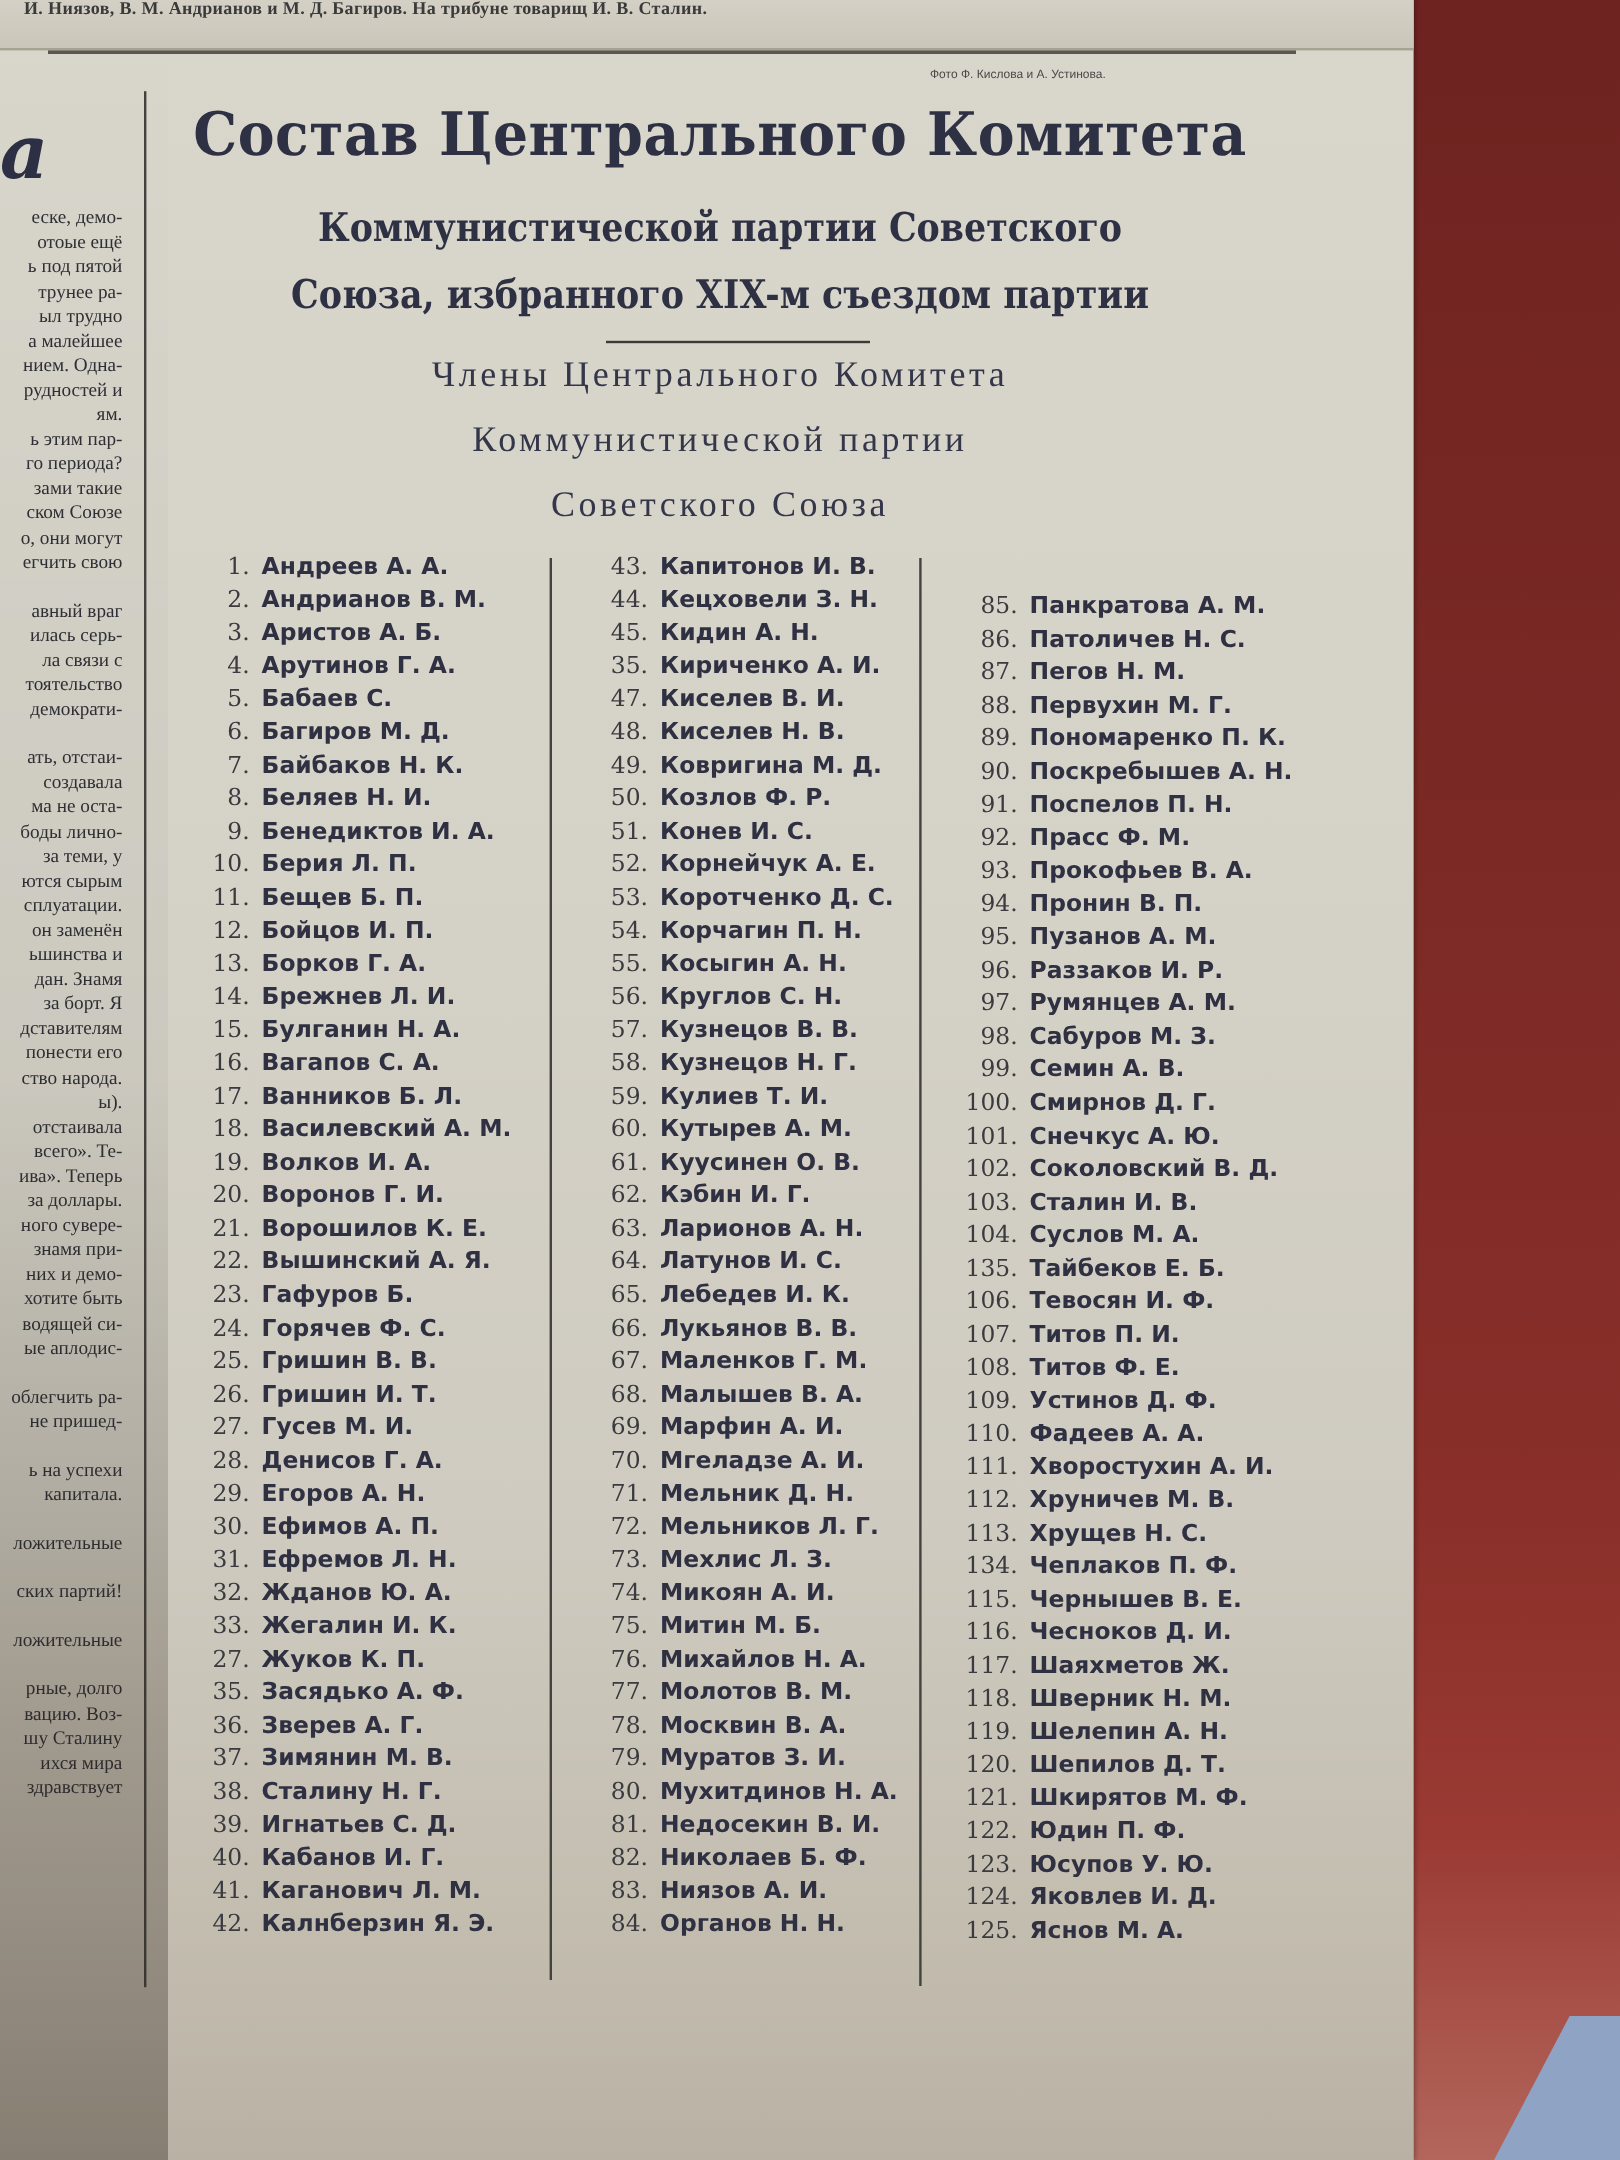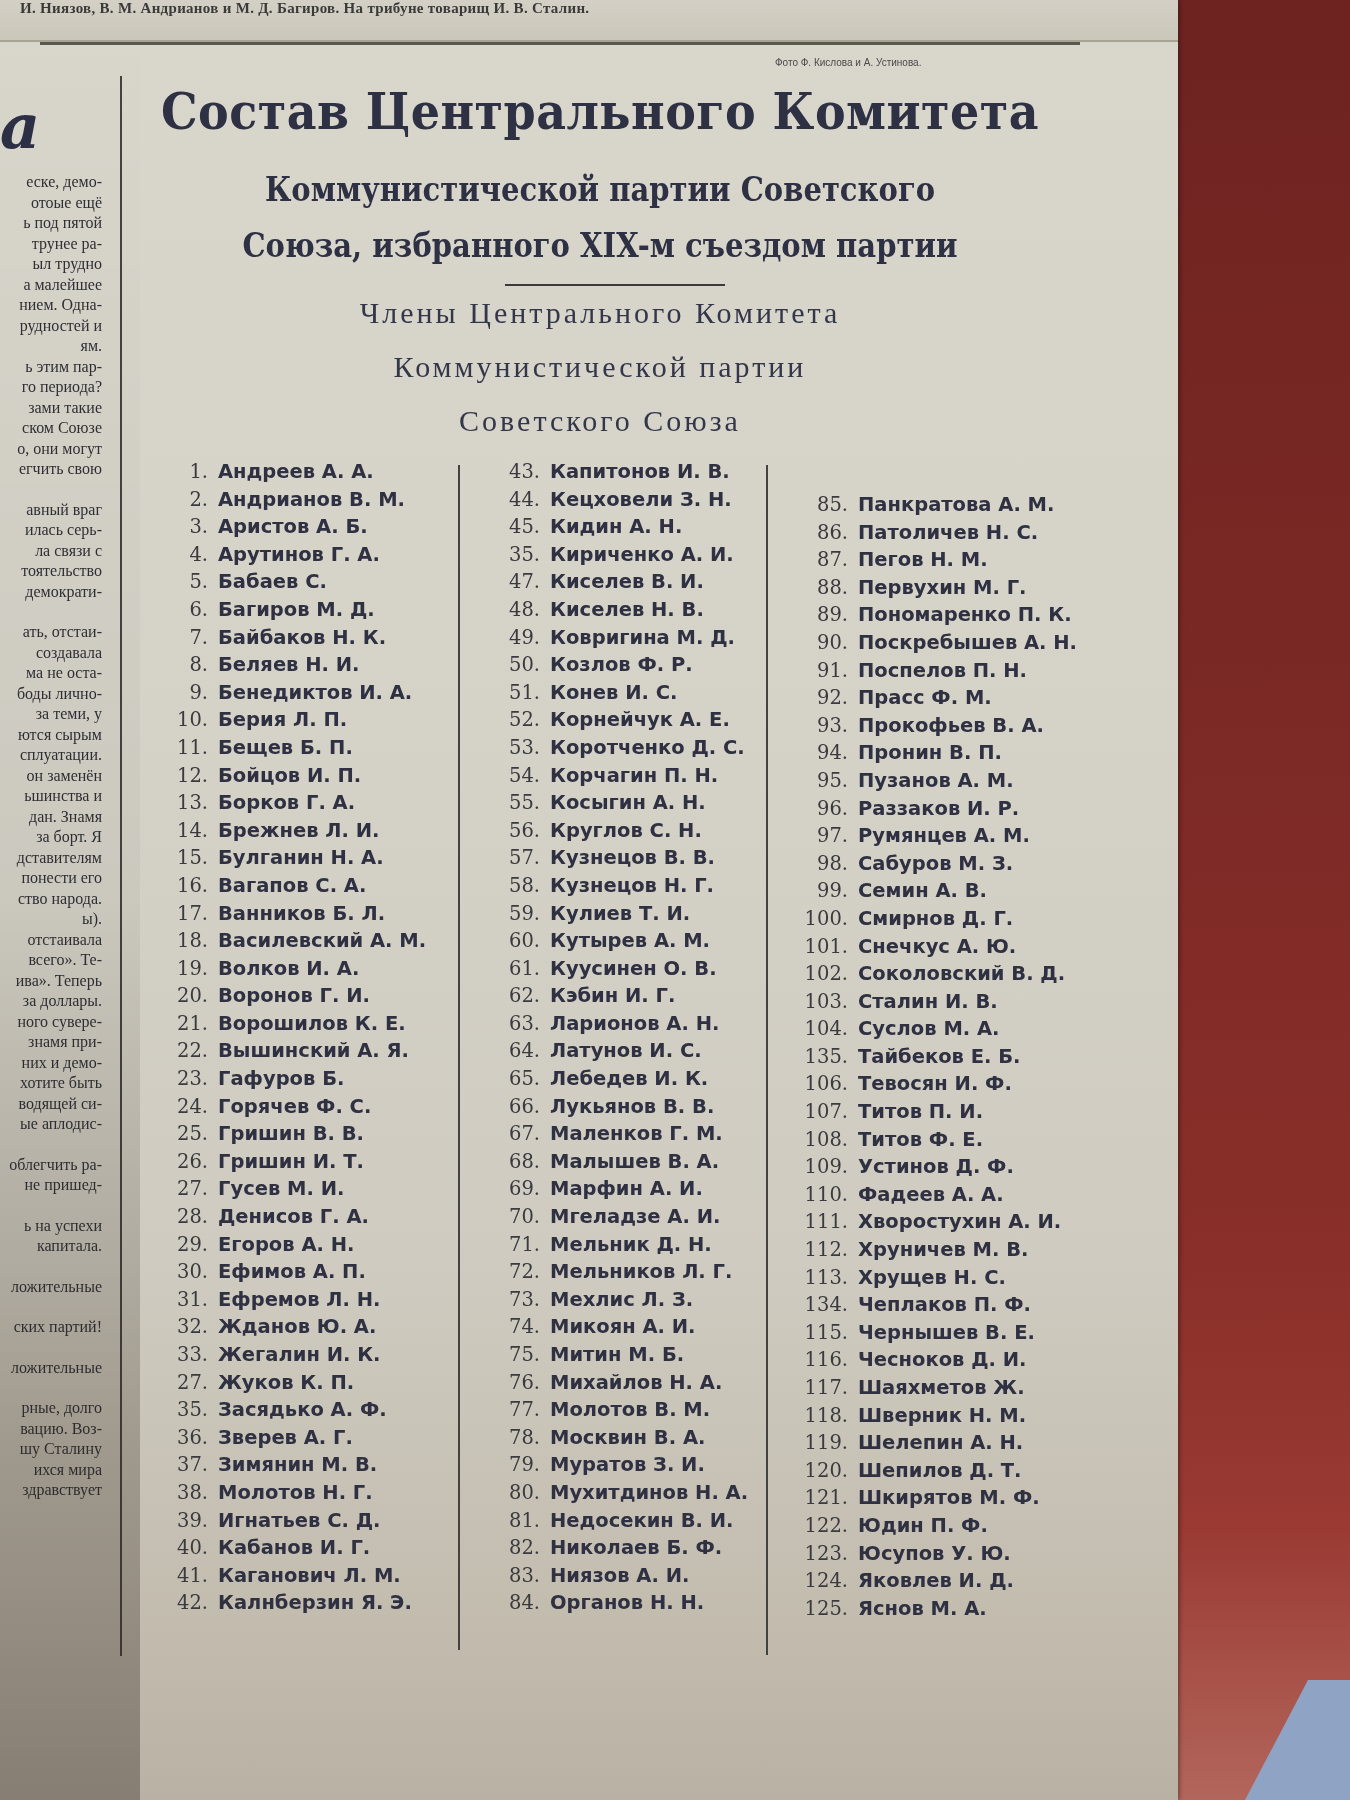--- a/index.html
+++ b/index.html
@@ -337,21 +337,21 @@
       <div class="list-item">
         <span class="num">36.</span>
         <span class="nm">Зверев А. Г.</span>
       </div>
       <div class="list-item">
         <span class="num">37.</span>
         <span class="nm">Зимянин М. В.</span>
       </div>
       <div class="list-item">
         <span class="num">38.</span>
-        <span class="nm">Молотов Н. Г.</span>
+        <span class="nm">Сталину Н. Г.</span>
       </div>
       <div class="list-item">
         <span class="num">39.</span>
         <span class="nm">Игнатьев С. Д.</span>
       </div>
       <div class="list-item">
         <span class="num">40.</span>
         <span class="nm">Кабанов И. Г.</span>
       </div>
       <div class="list-item">

